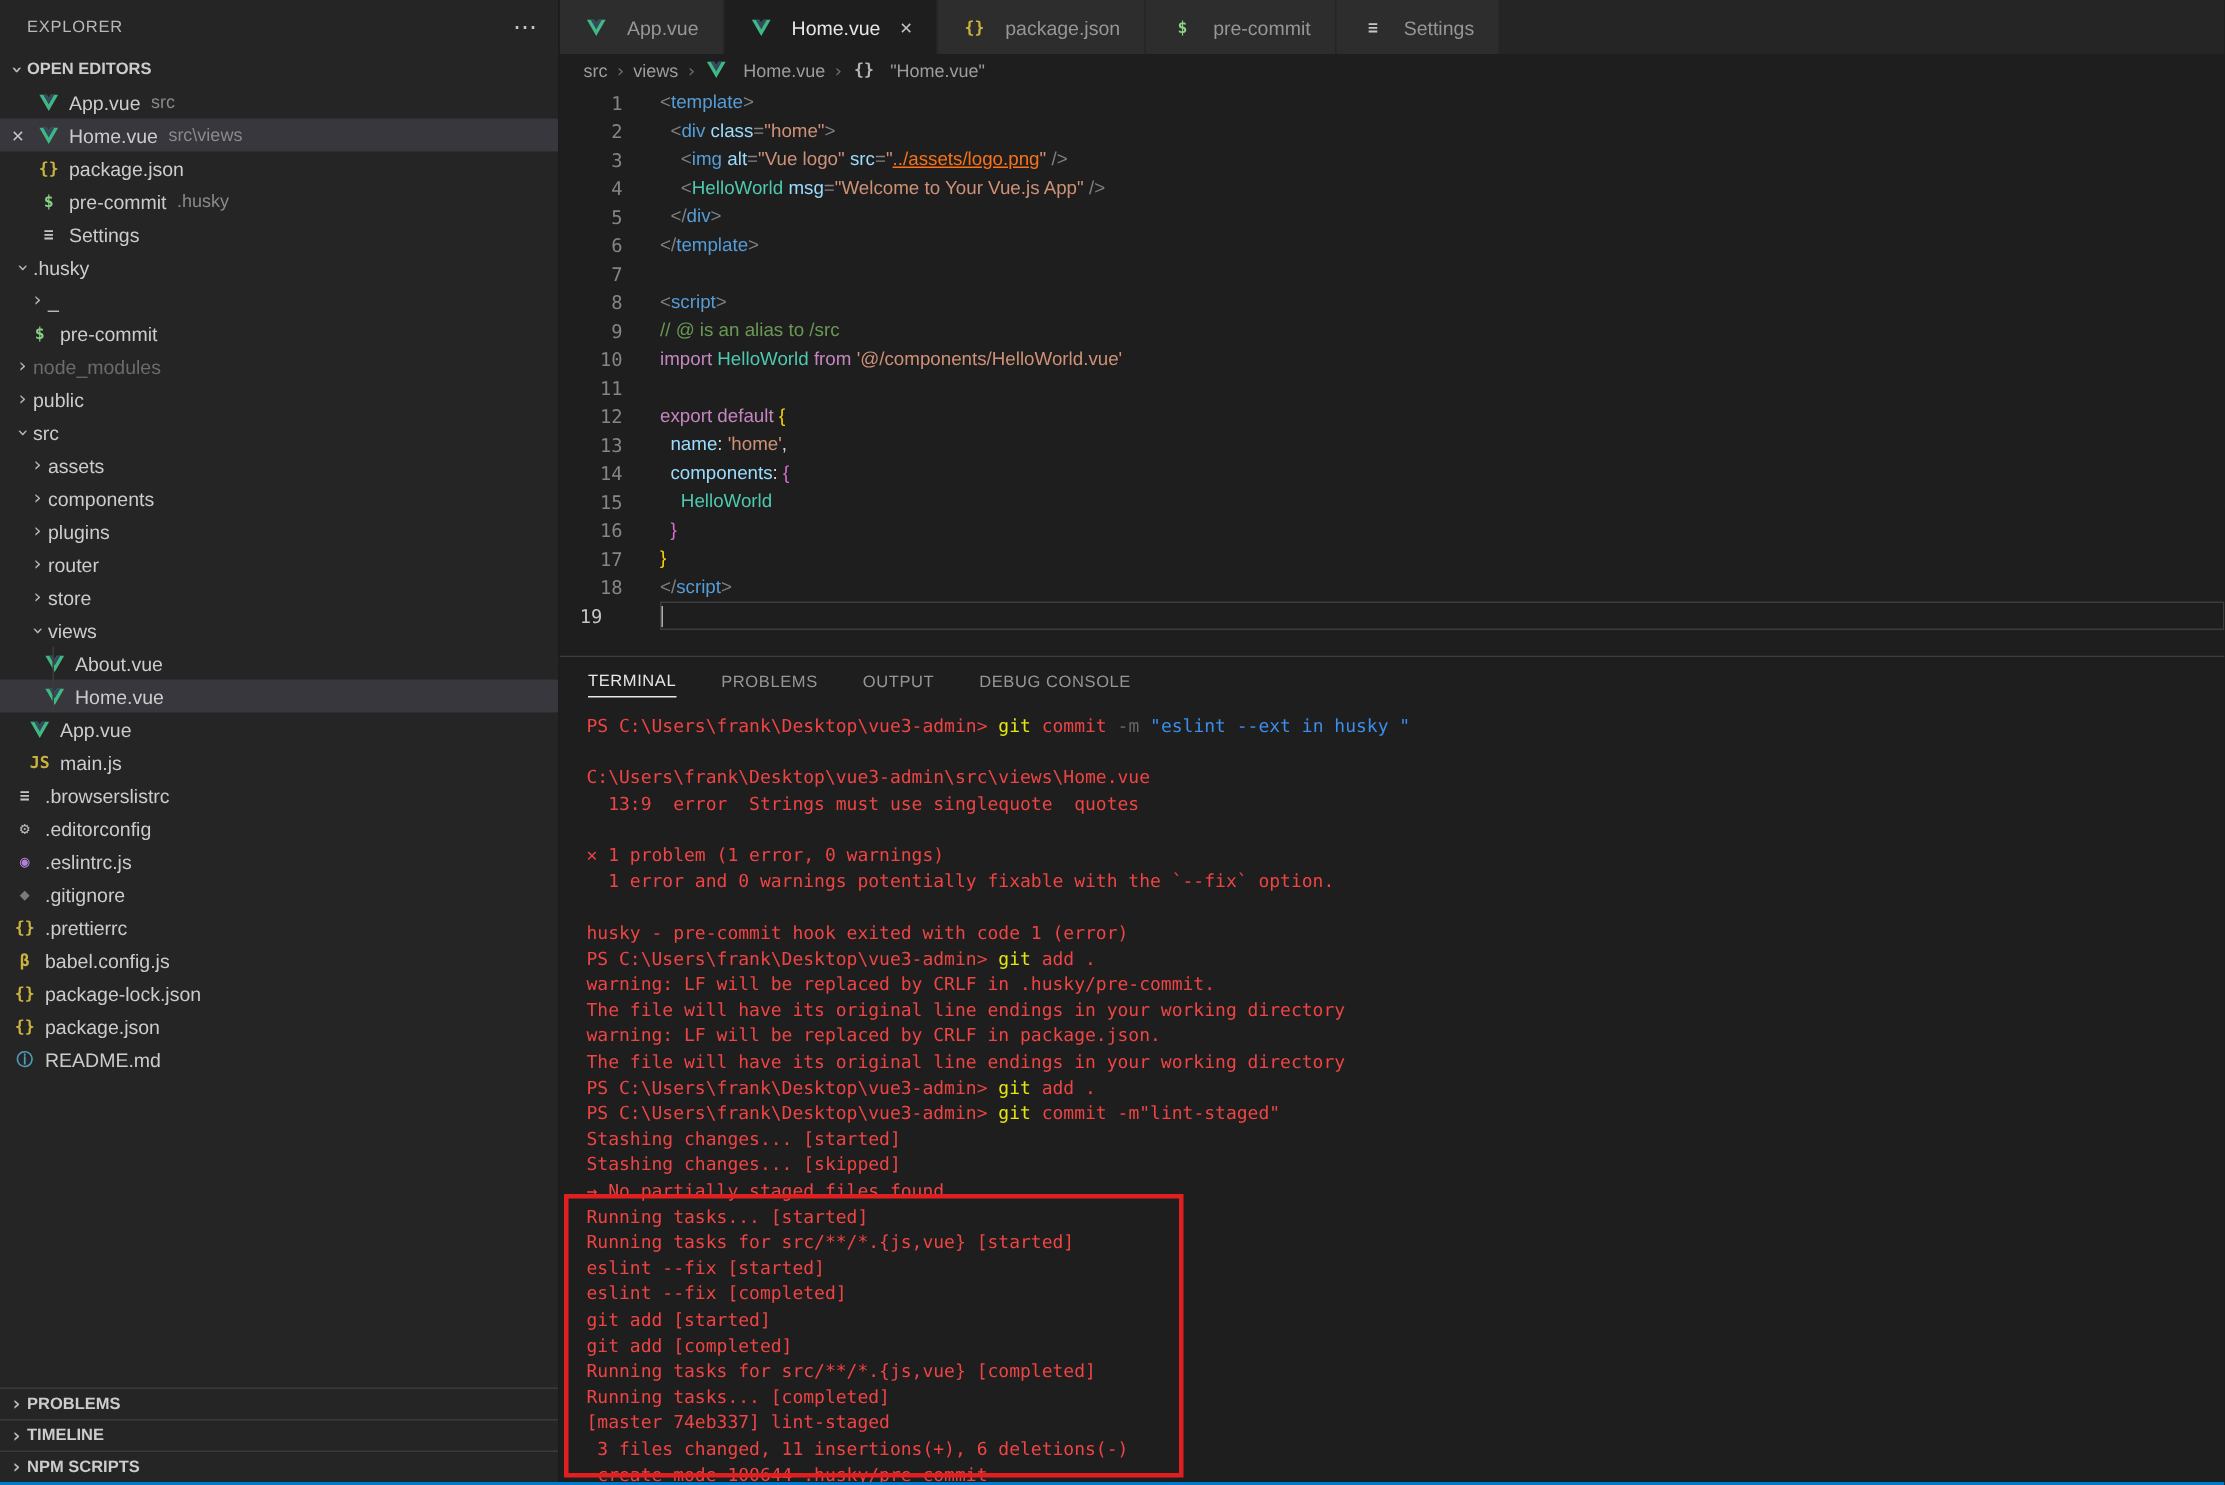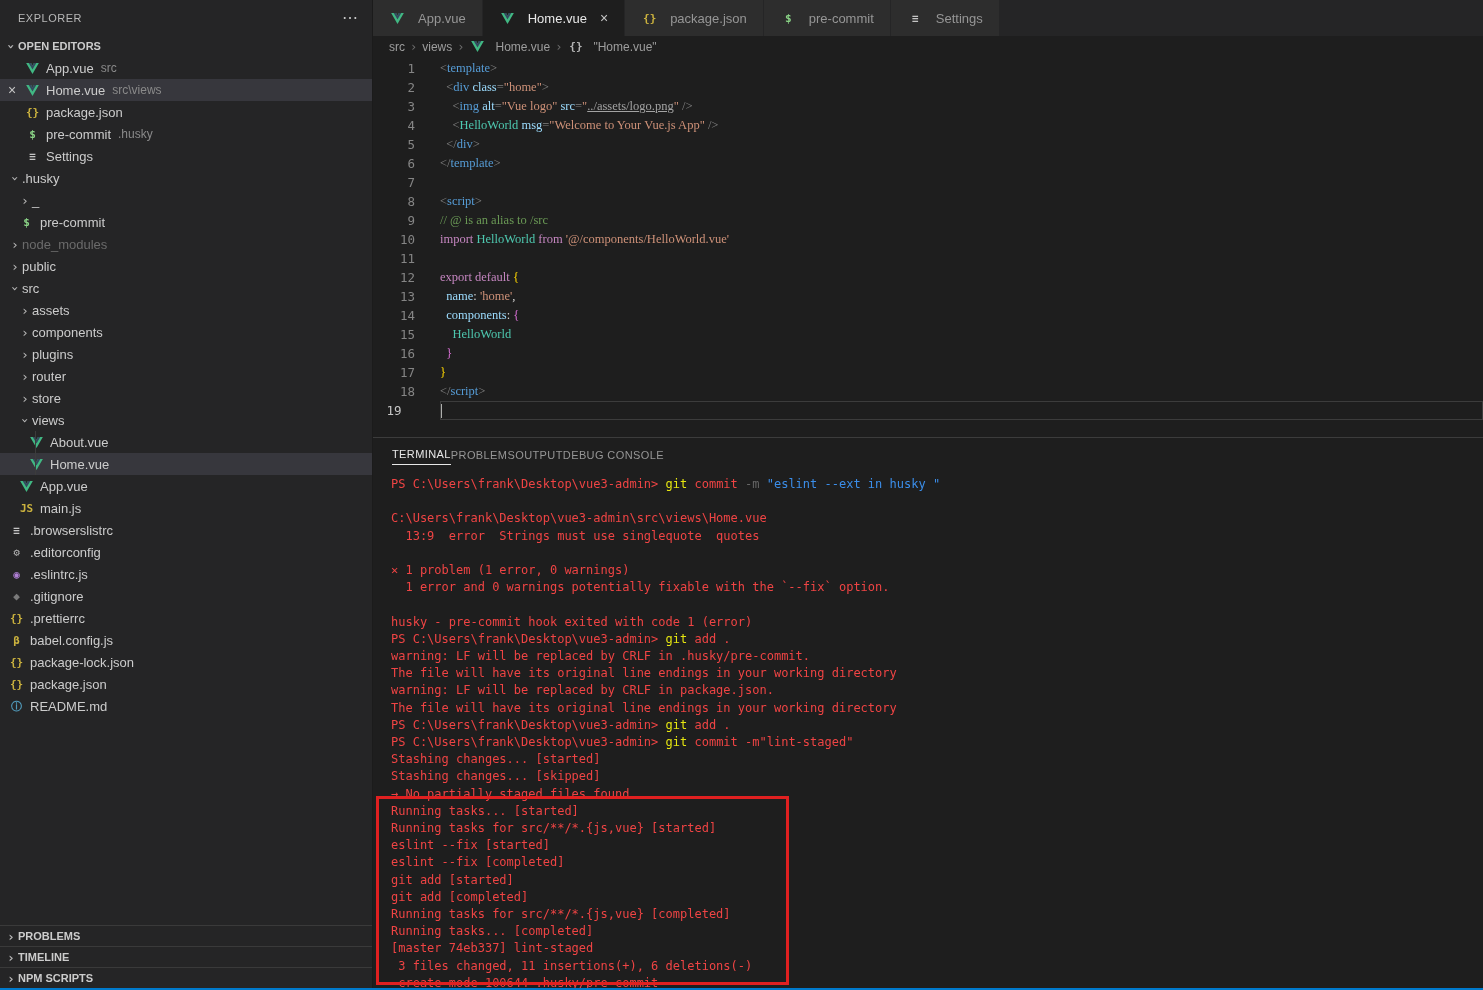--- a/index.html
+++ b/index.html
@@ -33,31 +33,31 @@
   .tab { display:flex; align-items:center; gap:7px; padding:0 16px; font-size:13px; color:#969696; background:#2d2d2d; border-right:1px solid #252526; cursor:pointer; }
   .tab.active { background:#1e1e1e; color:#e7e7e7; }
   .tab .tclose { margin-left:6px; font-size:14px; color:#c5c5c5; }
   .breadcrumb { height:21px; display:flex; align-items:center; font-size:12px; color:#9d9d9d; padding-left:16px; gap:5px; background:#1e1e1e; flex-shrink:0; }
   .breadcrumb .sep { color:#6e6e6e; font-family:"DejaVu Sans Mono",monospace; }
   .bc-item { display:flex; align-items:center; gap:4px; cursor:pointer; }
 
   .editor { flex:1; display:flex; overflow:hidden; background:#1e1e1e; padding-top:2px; position:relative; }
   .gutter { width:67px; flex-shrink:0; text-align:right; padding-right:25px; font-family:"DejaVu Sans Mono",monospace; font-size:12.5px; line-height:19px; color:#858585; }
   .gutter .cur { color:#c6c6c6;text-align:center; }
-  .code { flex:1; font-family:Liberation Serif, serif; font-size:12.5px; line-height:19px; white-space:pre; color:#d4d4d4; min-width:0; }
+  .code { flex:1; font-family:Liberation Sans, sans-serif; font-size:12.5px; line-height:19px; white-space:pre; color:#d4d4d4; min-width:0; }
   .code-line { height:19px; }
   .code-line.current { outline:1px solid #3c3c3c; outline-offset:-1px; }
   .cursor { display:inline-block; width:2px; height:14px; background:#aeafad; vertical-align:middle; }
   .p{color:#808080} .tag{color:#569cd6} .attr{color:#9cdcfe} .str{color:#ce9178}
-  .link{color:#a3a3a3; text-decoration:underline} .comp{color:#4ec9b0} .kw{color:#c586c0}
+  .link{color:#f97316; text-decoration:underline} .comp{color:#4ec9b0} .kw{color:#c586c0}
   .com{color:#6a9955} .prop{color:#9cdcfe} .b1{color:#ffd700} .b2{color:#da70d6} .pl{color:#d4d4d4}
 
   
   .panel { height:553px; flex-shrink:0; border-top:1px solid #3c3c3c; background:#1e1e1e; display:flex; flex-direction:column; overflow:hidden; }
-  .panel-header { height:33px; display:flex; align-items:flex-end; padding:0 0 6px 19px; flex-shrink:0; }
+  .panel-header { height:33px; display:flex; align-items:flex-end; padding:0 0 6px 19px; gap:30px; flex-shrink:0; }
   .panel-tab { font-size:11px; color:#969696; letter-spacing:.4px; cursor:pointer; padding-bottom:4px; }
   .panel-tab.active { color:#e7e7e7; border-bottom:1px solid #e7e7e7; }
   .terminal { flex:1; font-family:"DejaVu Sans Mono",monospace; font-size:12px; line-height:17.2px; padding-left:18px; padding-top:5px; white-space:pre; color:#cccccc; overflow:hidden; cursor:text; }
   .t{color:#ef4444} .y{color:#e5e510} .d{color:#666666} .c{color:#3b8eea}
 
   .annotation-box { position:absolute; border:3px solid #e02020; z-index:10; pointer-events:none; }
   .status-accent { position:absolute; left:0; right:0; bottom:0; height:2px; background:#007acc; z-index:5; }
 
   .vue-svg { display:inline-block; width:13px; height:11px; }
 </style>

